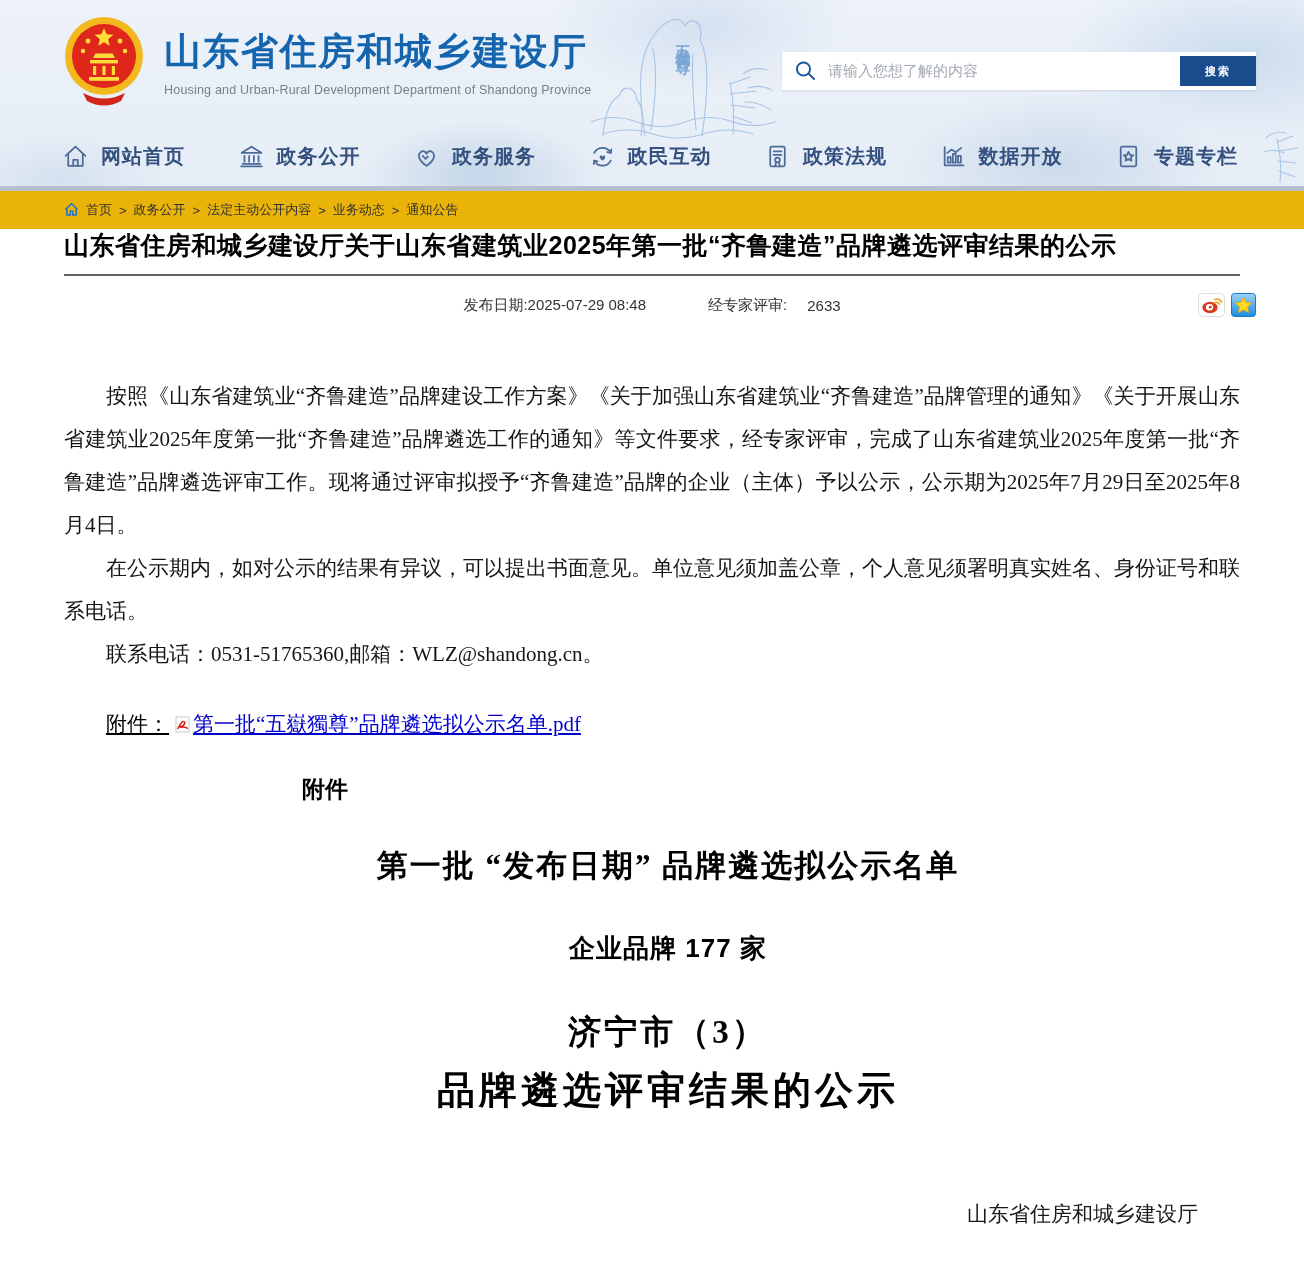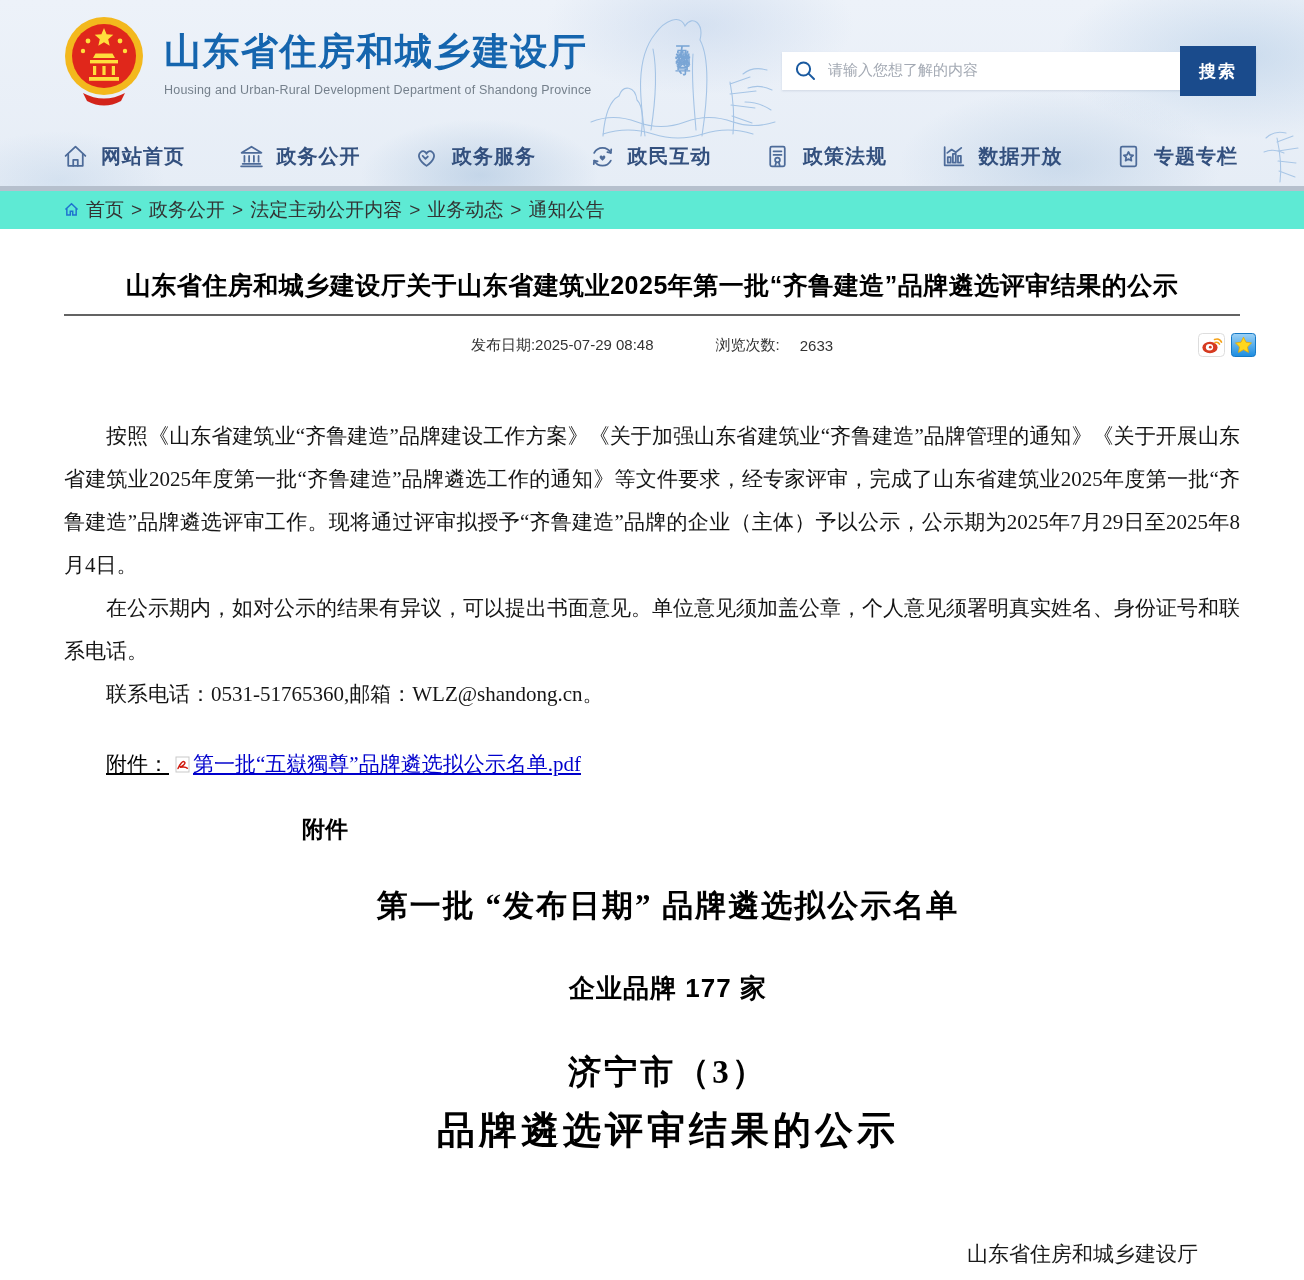--- a/index.html
+++ b/index.html
@@ -24,40 +24,40 @@
   .decor-mountain svg { position:absolute; left:0; top:0; }
   .seal-text { position:absolute; left:90px; top:30px; writing-mode:vertical-rl;
     font-family:"Liberation Serif","DejaVu Serif",serif; font-size:15px; font-weight:bold;
     color:#6f9ed2; letter-spacing:4px; }
   .decor-tree { position:absolute; right:2px; top:118px; opacity:.85; }
 
   .search { position:absolute; left:782px; top:52px; width:474px; height:38px; display:flex;
     align-items:center; background:#fff; box-shadow:0 1px 2px rgba(60,90,130,.15); }
   .search-icon { width:46px; display:flex; justify-content:center; }
   .search input { flex:1; height:100%; border:none; outline:none; font-size:15px; color:#333;
-    font-family:Liberation Mono, monospace; }
+    font-family:Liberation Serif, serif; }
   .search input::placeholder { color:#a3a9b3; }
-  .search button { width:76px; height:50px; border:none; background:#1a4b8c; color:#fff;
-    font-size:17px; font-weight:bold; letter-spacing:2px; cursor:pointer; font-family:inherit; }
+  .search button { width:76px; height:30px; border:none; background:#1a4b8c; color:#fff;
+    font-size:11px; font-weight:bold; letter-spacing:2px; cursor:pointer; font-family:inherit; }
 
   .nav { position:absolute; left:62px; right:66px; bottom:16px; display:flex; justify-content:space-between; }
   .nav-item { display:flex; align-items:center; gap:12px; text-decoration:none;
     color:#33507e; font-size:20px; font-weight:bold; letter-spacing:1px; }
   .nav-icon { display:flex; }
   .nav-icon svg { stroke:#4d6b99; fill:none; stroke-width:1.7; stroke-linecap:round; stroke-linejoin:round; }
 
   
   .breadcrumb { height:38px; display:flex; align-items:center; gap:7px; padding-left:64px;
-    font-size:19px; color:#333; background:#5eead4; }
+    font-size:13px; color:#333; background:#eab308; }
   .breadcrumb a { color:#333; text-decoration:none; }
   .crumb-sep { color:#333; }
 
   
   .article { padding:0 64px; color:#000; }
-  .article h1 { margin-top:40px; text-align:center; font-size:25px; font-weight:bold;
+  .article h1 { font-size:25px; font-weight:bold;
     color:#000; line-height:32px; letter-spacing:.5px; }
   .title-divider { margin-top:13px; border-bottom:2px solid #636363; }
 
   .meta { position:relative; margin-top:14px; height:30px; display:flex; justify-content:center;
     align-items:center; font-size:15px; color:#333; }
   .meta-date { margin-right:62px; }
   .meta-views-label { margin-right:20px; }
   .share { position:absolute; right:-16px; top:3px; display:flex; gap:6px; }
   .share span { display:flex; cursor:pointer; }
 
@@ -243,21 +243,21 @@
       <a>通知公告</a>
   </div>
 
   <main class="article">
 
     <h1>山东省住房和城乡建设厅关于山东省建筑业2025年第一批“齐鲁建造”品牌遴选评审结果的公示</h1>
     <div class="title-divider"></div>
 
     <div class="meta">
       <span class="meta-date"><span>发布日期:</span><span>2025-07-29 08:48</span></span>
-      <span class="meta-views-label">浏览次数:</span>
+      <span class="meta-views-label">经专家评审:</span>
       <span class="meta-views">2633</span>
       <span class="share">
         <span>
           <svg width="27" height="24" viewBox="0 0 27 24">
             <rect x="0.5" y="0.5" width="26" height="23" rx="4" fill="#fff" stroke="#ddd"></rect>
             <ellipse cx="12" cy="14.5" rx="7.6" ry="5.8" fill="#d63a20"></ellipse>
             <ellipse cx="11.5" cy="14.2" rx="3.6" ry="3.2" fill="#fff"></ellipse>
             <circle cx="12.3" cy="14.2" r="1.4" fill="#d63a20"></circle>
             <path d="M16.5 6.5 q5 -1.8 7 2.6 M17 9.6 q3 -1.2 4.5 1.6" fill="none" stroke="#f5a31a" stroke-width="1.6" stroke-linecap="round"></path>
           </svg>

